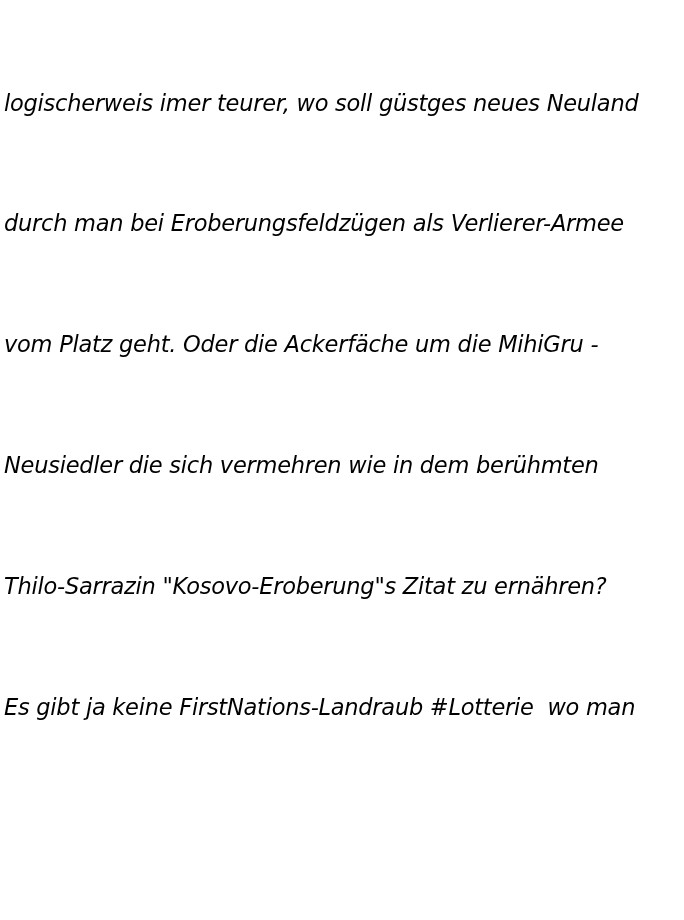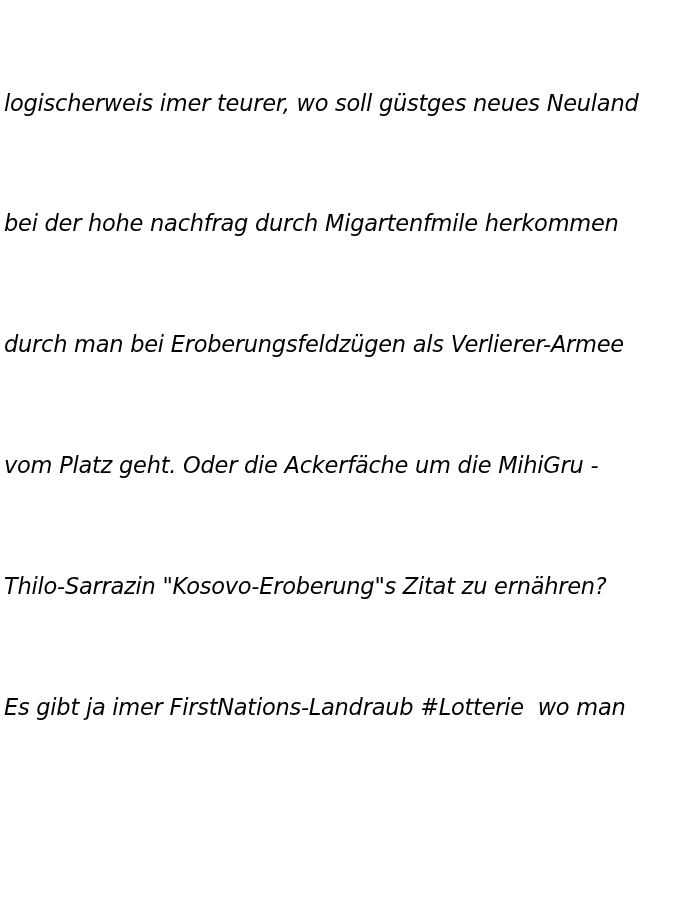--- a/index.html
+++ b/index.html
@@ -30,25 +30,25 @@
     display: block;
     white-space: pre;
     font-style: italic;
   }
 </style>
 </head>
 <body>
 
 <div id="text-block">
   <span class="line">logischerweis imer teurer, wo soll güstges neues Neuland</span>
-  <span class="line">bei der hohe nachfrag durch Migartenfmile herkommen</span>
   <span class="line">durch man bei Eroberungsfeldzügen als Verlierer-Armee</span>
   <span class="line">vom Platz geht. Oder die Ackerfäche um die MihiGru -</span>
+  <span class="line">Neusiedler die sich vermehren wie in dem berühmten</span>
   <span class="line">Thilo-Sarrazin "Kosovo-Eroberung"s Zitat zu ernähren?</span>
-  <span class="line">Es gibt ja imer FirstNations-Landraub #Lotterie  wo man</span>
+  <span class="line">Es gibt ja keine FirstNations-Landraub #Lotterie  wo man</span>
   
   
   
   
   
   
   
   
   
   

